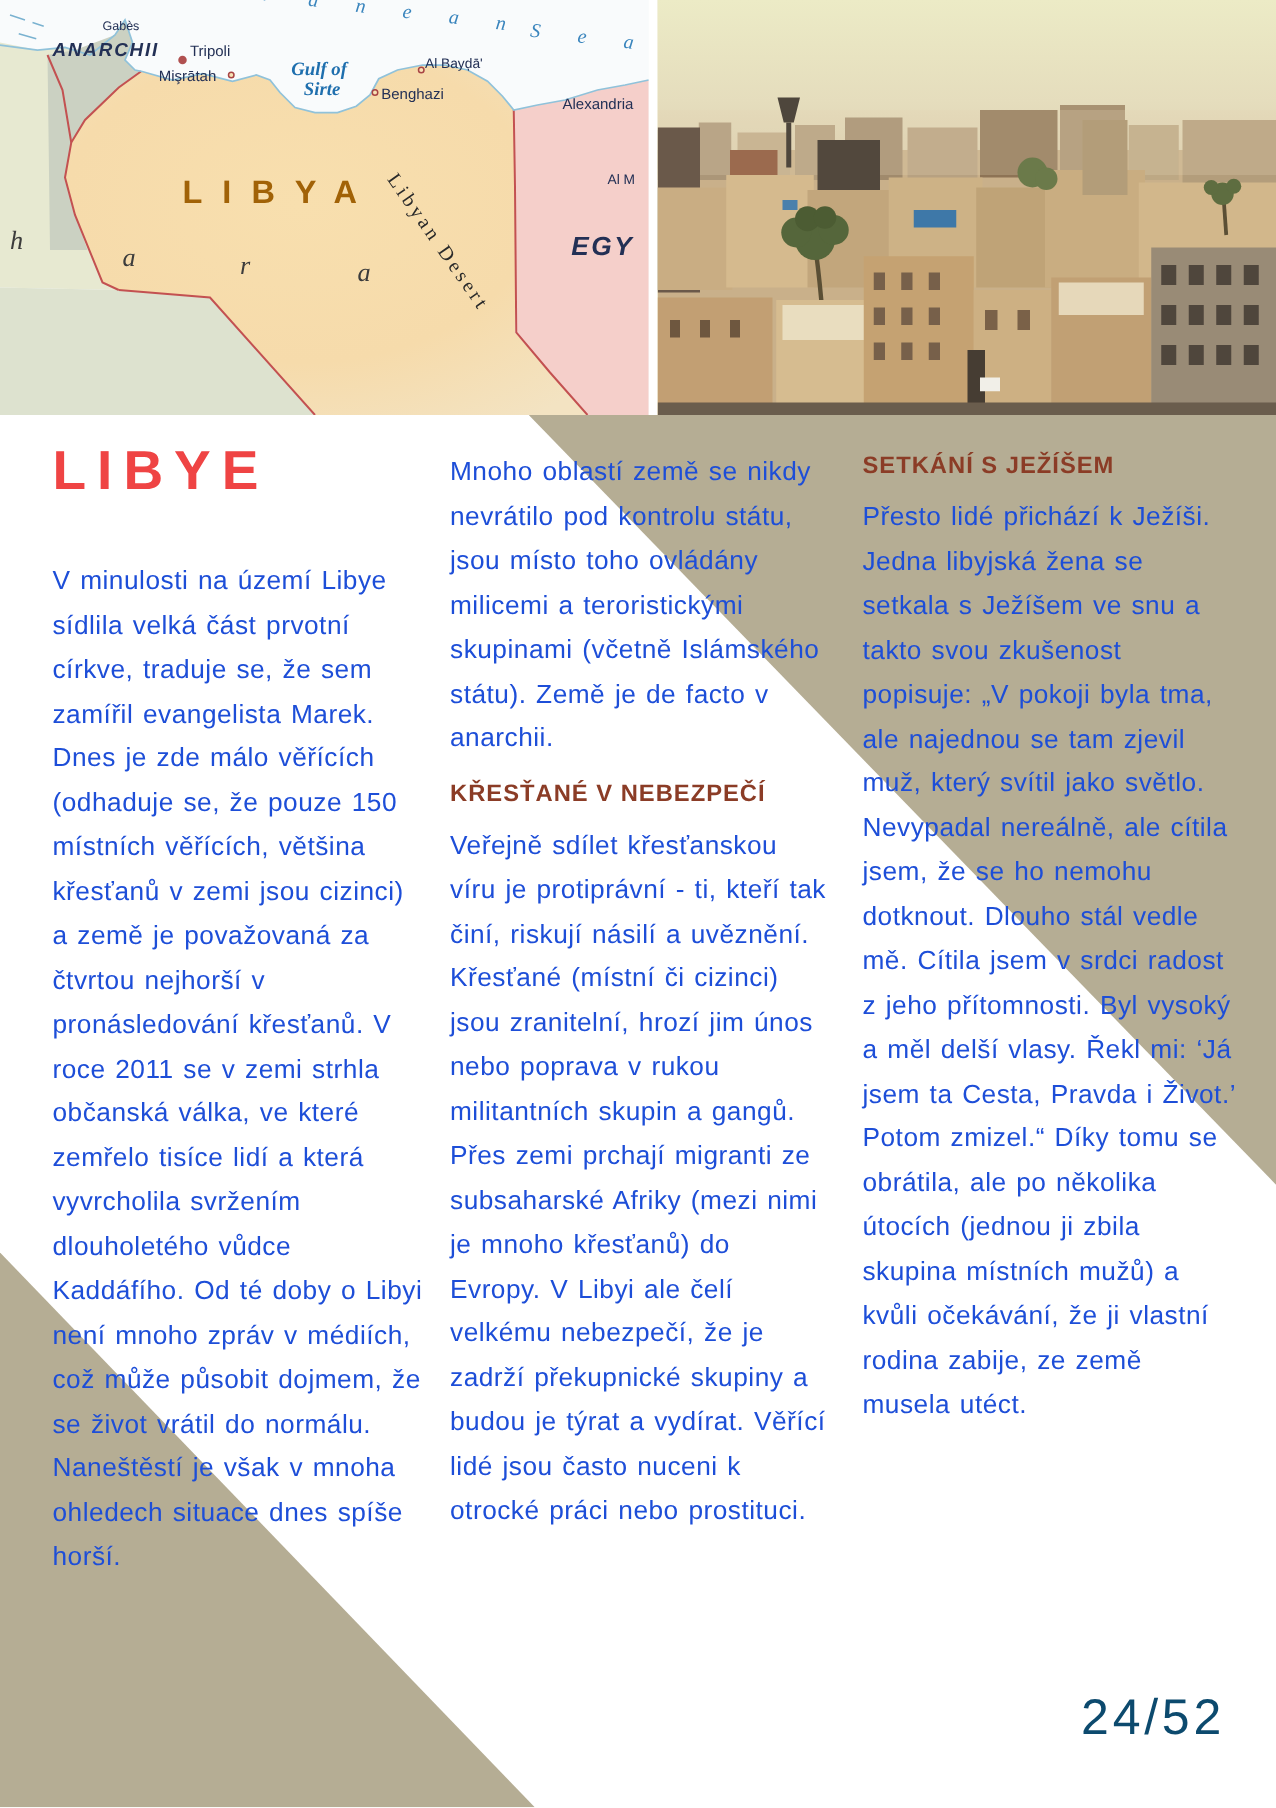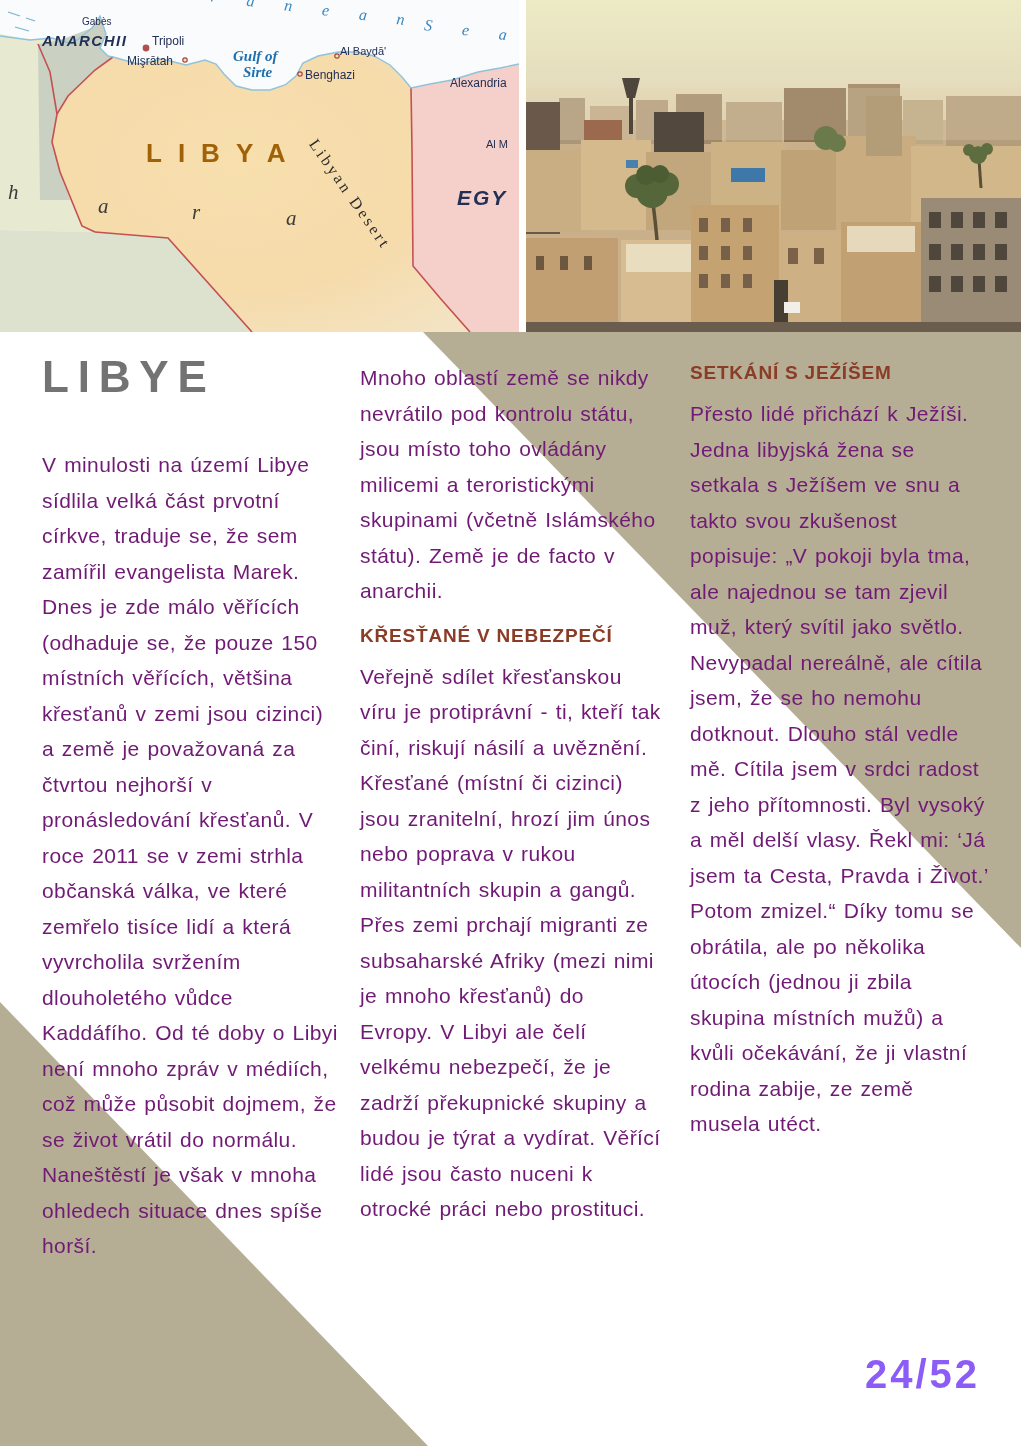--- a/index.html
+++ b/index.html
@@ -24,32 +24,32 @@
           font-size:16px;letter-spacing:13px;transform:rotate(7deg);}
   .ml-gulf{font-family:"Liberation Serif",serif;font-style:italic;font-weight:bold;
            color:#1f6fae;font-size:15px;}
   .ml-libya{font-weight:bold;color:#a16207;font-size:26px;letter-spacing:16px;}
   .ml-desert{font-family:"Liberation Serif",serif;color:#2a2a2a;font-size:16px;
              letter-spacing:3px;transform:rotate(55deg);transform-origin:left top;}
   .ml-egy{font-weight:bold;font-style:italic;font-size:21px;letter-spacing:2px;}
   .ml-sahara{font-family:"Liberation Serif",serif;font-style:italic;color:#3c3c3c;font-size:21px;}
   
   .article-title{position:absolute;left:42px;top:352px;margin:0;z-index:2;
-                 font-size:44px;font-weight:700;letter-spacing:0.20em;color:#737373;}
+                 font-size:44px;font-weight:700;letter-spacing:0.20em;color:#ef4444;}
   .col{position:absolute;z-index:2;}
   .col h2{margin:0 0 12px 0;font-size:19px;font-weight:bold;letter-spacing:0.8px;
           color:#8b3c26;}
-  .col p{margin:0;font-size:21px;line-height:35.5px;color:#701a75;
+  .col p{margin:0;font-size:21px;line-height:35.5px;color:#1d4ed8;
          letter-spacing:0.4px;word-spacing:1.5px;}
   .col1{left:42px;top:447px;width:296px;}
   .col2{left:360px;top:360px;width:302px;}
   .col2 h2{margin-top:16px;}
   .col3{left:690px;top:362px;width:300px;}
   .page-number{position:absolute;right:41px;top:1352px;z-index:2;
-               font-size:40px;font-weight:700;letter-spacing:3px;color:#8b5cf6;}
+               font-size:40px;font-weight:400;letter-spacing:3px;color:#0c4a6e;}
 </style>
 </head>
 <body>
 
 <div class="page">
 
   <div class="deco deco-topright"></div>
   <div class="deco deco-bottomleft"></div>
 
   <figure class="hero-fig map-fig" style="margin:0">

